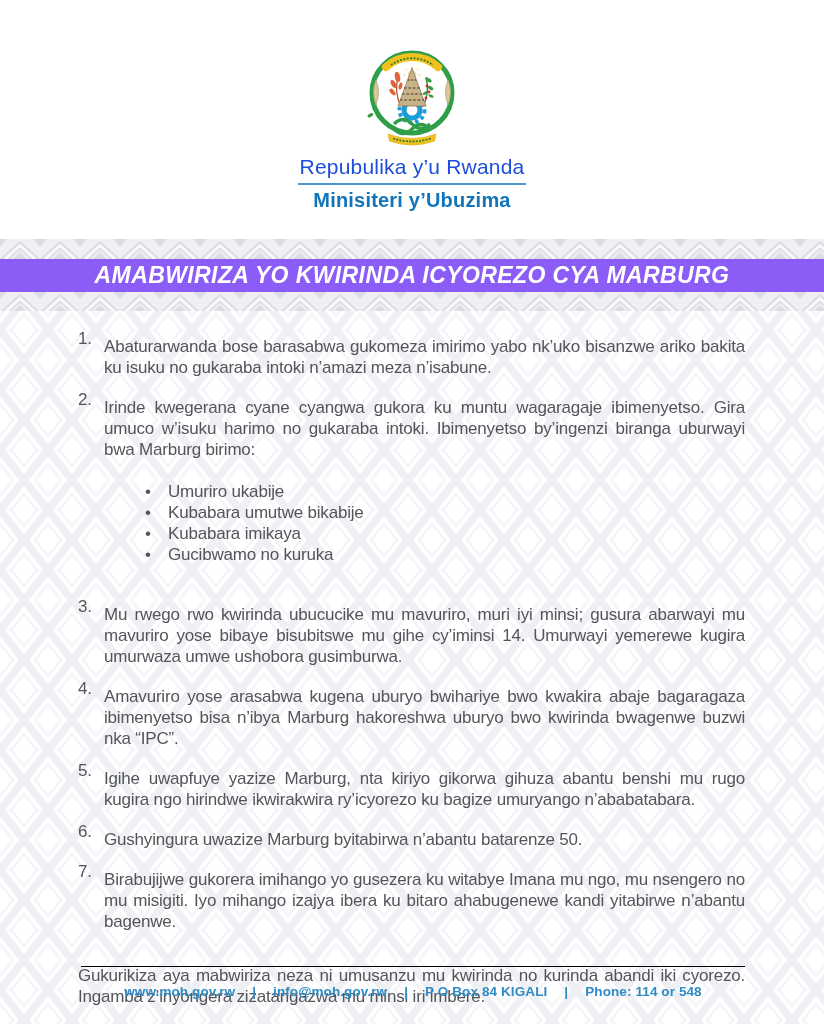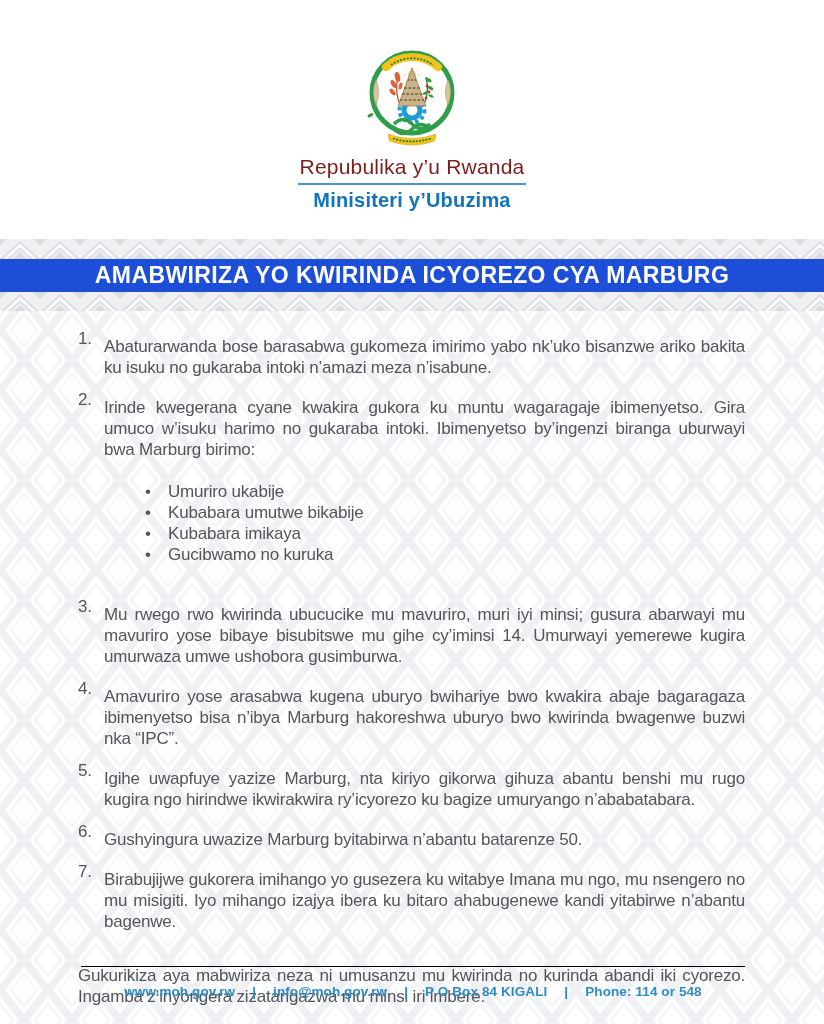--- a/index.html
+++ b/index.html
@@ -20,42 +20,42 @@
     display: block;
   }
   .layer { position: relative; z-index: 1; }
 
   
   .header { text-align: center; padding-top: 44px; }
   .emblem-wrap { display: inline-block; }
   .republic {
     margin-top: 5px;
     font-size: 21px;
-    color: #7f1d1d;
+    color: #1d4ed8;
     letter-spacing: 0.2px;
   }
   .header-divider {
     width: 228px; height: 0;
     border-top: 2px solid #4797d2;
     margin: 4px auto 4px auto;
   }
   .ministry {
     font-size: 20px;
     font-weight: bold;
     color: #1075bb;
     letter-spacing: 0.2px;
   }
 
   
   .banner-block { margin-top: 27px; }
   .chevron-strip { display: block; width: 824px; }
   .blue-bar {
     height: 33px;
-    background: #1d4ed8;
-    display: flex; align-items: center; justify-content: center;
+    background: #8b5cf6;
+    display: flex; align-items: center; justify-content: center; font-style: italic;
   }
   .banner-title {
     color: #ffffff;
     font-size: 23px;
     font-weight: bold;
     letter-spacing: 0.4px;
     white-space: nowrap;
   }
 
   
@@ -202,21 +202,21 @@
 
     <div class="content">
 
       <div class="item">
         <span class="item-number">1.</span>
         <span class="item-text">Abaturarwanda bose barasabwa gukomeza imirimo yabo nk’uko bisanzwe ariko bakita ku isuku no gukaraba intoki n’amazi meza n’isabune.</span>
       </div>
 
       <div class="item">
         <span class="item-number">2.</span>
-        <span class="item-text">Irinde kwegerana cyane kwakira gukora ku muntu wagaragaje ibimenyetso. Gira umuco w’isuku harimo no gukaraba intoki. Ibimenyetso by’ingenzi biranga uburwayi bwa Marburg birimo:</span>
+        <span class="item-text">Irinde kwegerana cyane cyangwa gukora ku muntu wagaragaje ibimenyetso. Gira umuco w’isuku harimo no gukaraba intoki. Ibimenyetso by’ingenzi biranga uburwayi bwa Marburg birimo:</span>
       </div>
 
       <div class="bullets">
         <div class="bullet-row">
           <span class="bullet-dot">•</span>
           <span>Umuriro ukabije</span>
         </div>
         <div class="bullet-row">
           <span class="bullet-dot">•</span>
           <span>Kubabara umutwe bikabije</span>

